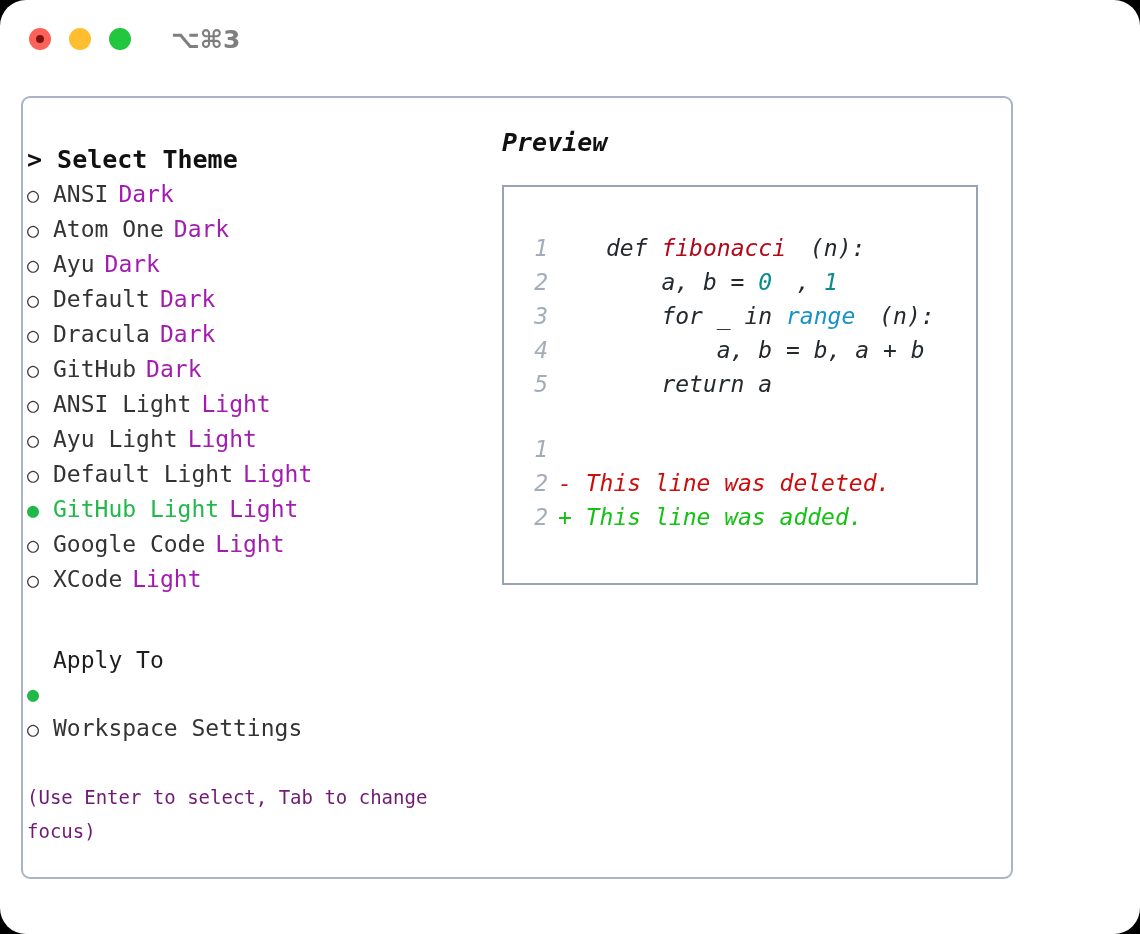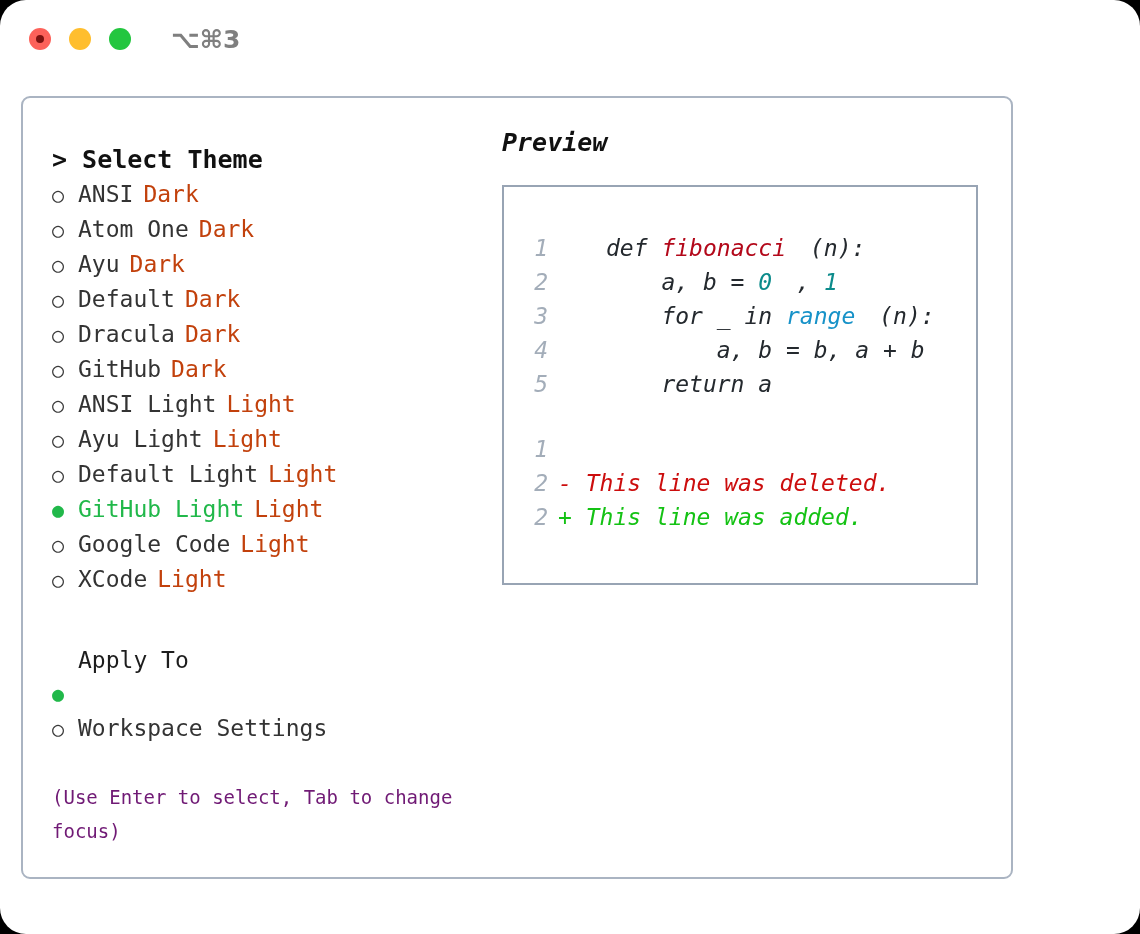--- a/index.html
+++ b/index.html
@@ -91,21 +91,21 @@
     position: absolute;
     left: 0;
     top: 0;
     right: 0;
     bottom: 0;
   }
 
   
   .left-col {
     position: absolute;
-    left: 29px;
+    left: 4px;
     top: 45px;
     width: 440px;
   }
   .section-title {
     font-size: 25px;
     font-weight: bold;
     color: #111111;
     line-height: 34px;
     white-space: pre;
   }
@@ -122,21 +122,21 @@
     flex: 0 0 26px;
     color: #3a3a3a;
     font-size: 20px;
   }
   .bullet.sel {
     color: #21b84a;
   }
   .opt-name { color: #333333; }
   .opt-row.selected .opt-name { color: #21b84a; }
   .opt-tag {
-    color: #c2410c;
+    color: #a21caf;
     margin-left: 10px;
   }
 
   .apply-title {
     margin-top: 46px;
     margin-left: 26px;
     font-size: 23px;
     color: #1d1d1d;
     line-height: 34px;
     white-space: pre;

